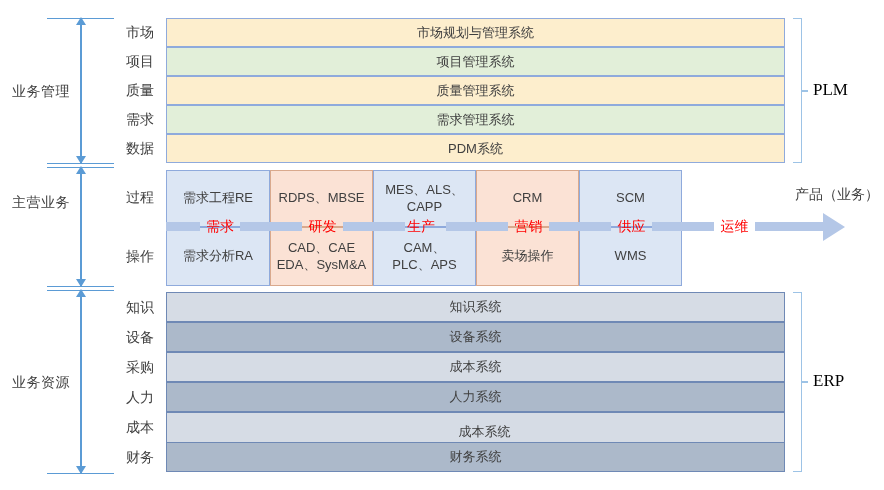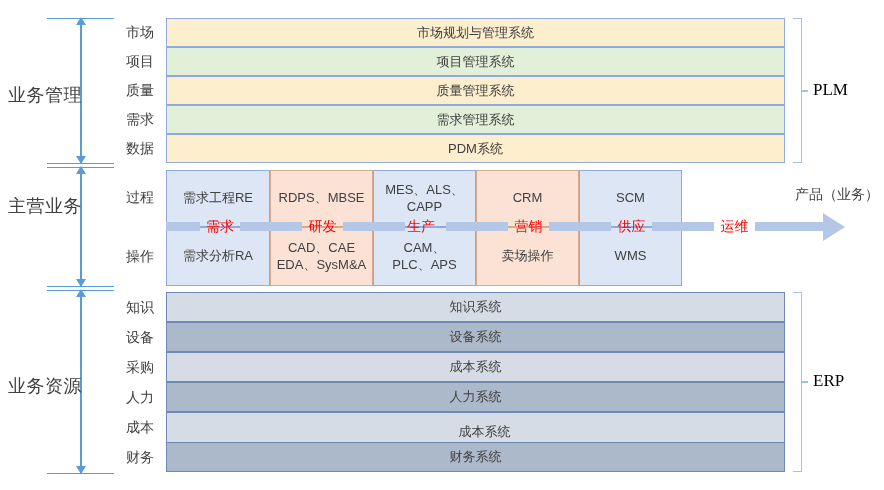--- a/index.html
+++ b/index.html
@@ -19,21 +19,21 @@
   .stage {
     position: absolute;
     left: 0; top: 0;
     width: 884px;
     height: 490px;
   }
 
   
   .group-label {
     position: absolute;
-    font-size: 18px;
+    font-size: 14px;
     color: #404040;
     white-space: nowrap;
     text-align: center;
     letter-spacing: 0.5px;
   }
 
   
   .vbar {
     position: absolute;
     width: 2px;

